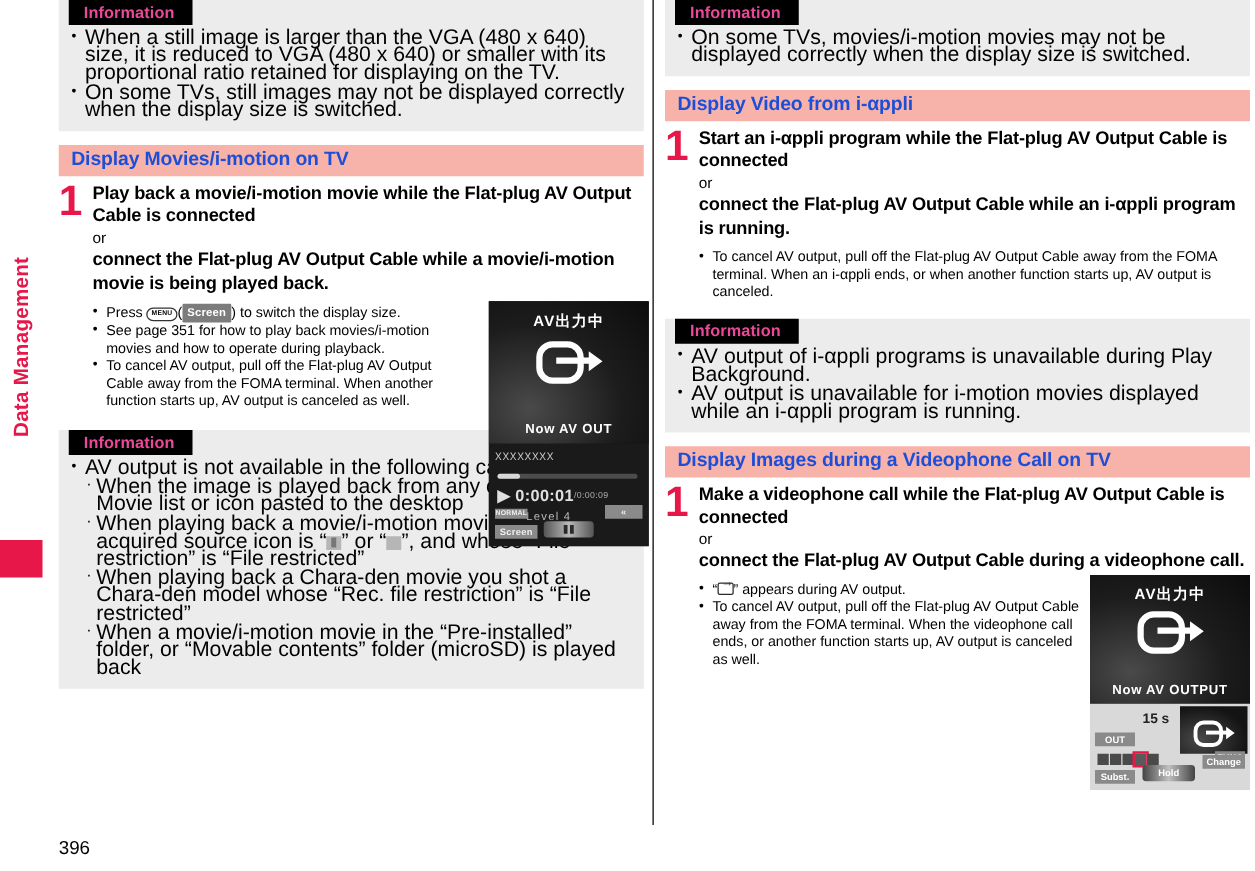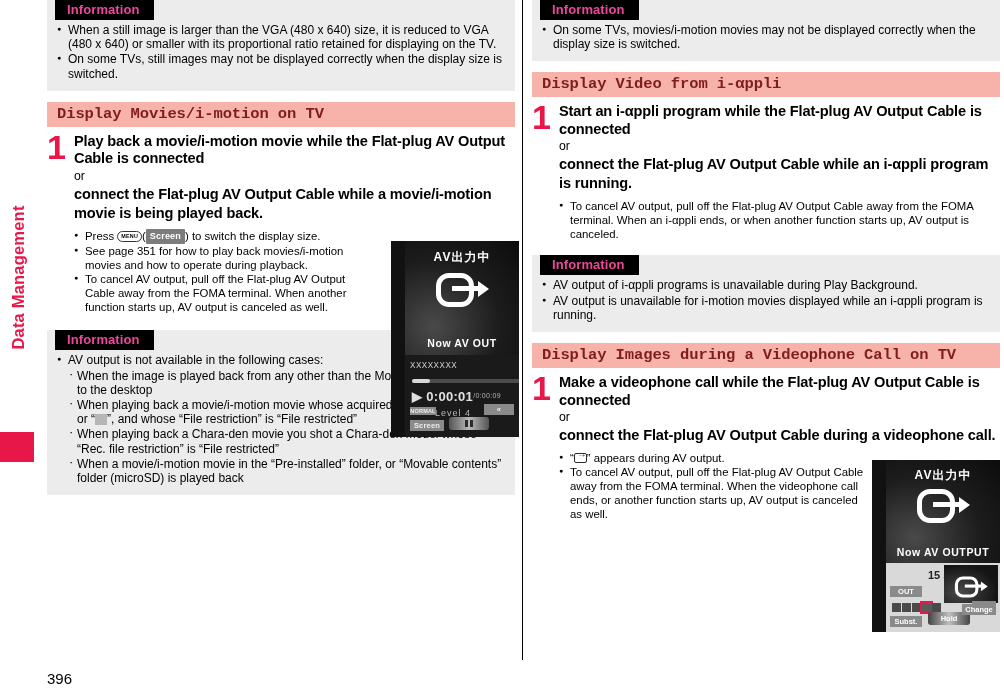--- a/index.html
+++ b/index.html
@@ -68,21 +68,21 @@
     color: #ec4899;
     font-size: 13px;
     font-weight: bold;
     padding: 2px 14px 3px 12px;
     margin: 0 0 3px 8px;
     letter-spacing: .1px;
   }
   .infobox ul { list-style: none; padding: 0 10px 0 10px; }
   .infobox li {
     position: relative;
-    font-size: 12px;
+    font-size: 17px;
     line-height: 14.2px;
     padding-left: 11px;
     margin-bottom: 1px;
   }
   .infobox li::before {
     content: "\25CF";
     position: absolute;
     left: 0; top: -1px;
     font-size: 7px;
   }
@@ -92,27 +92,26 @@
   }
   .infobox li.sub::before {
     content: "\00B7";
     left: 12px; top: -2px;
     font-size: 13px;
   }
 
   
   .section-head {
     background: #f7b3a9;
-    color: #7f1d1d;
+    color: #1d4ed8;
     font-size: 15.5px;
     font-weight: bold;
     padding: 3px 0 4px 10px;
     margin: 11px 0 6px 0;
     letter-spacing: -.1px;
-    font-family: Liberation Mono, monospace;
   }
 
   
   .step { position: relative; padding-left: 27px; }
   .step-num {
     position: absolute;
     left: 0; top: -3px;
     color: #e8174a;
     font-size: 34px;
     font-weight: bold;
@@ -205,21 +204,20 @@
     font-size: 10px;
     line-height: 10px;
     color: #2b2b2b;
   }
 
   
   .shot {
     position: absolute;
     background: #111;
     overflow: hidden;
-    padding-left: 14px;
   }
   .shot-top {
     position: relative;
     width: 100%;
     height: 58%;
     background:
       radial-gradient(ellipse at 25% 75%, #4a4a4a 0%, #1c1c1c 55%, #0c0c0c 100%),
       #101010;
   }
   .shot-jp {

